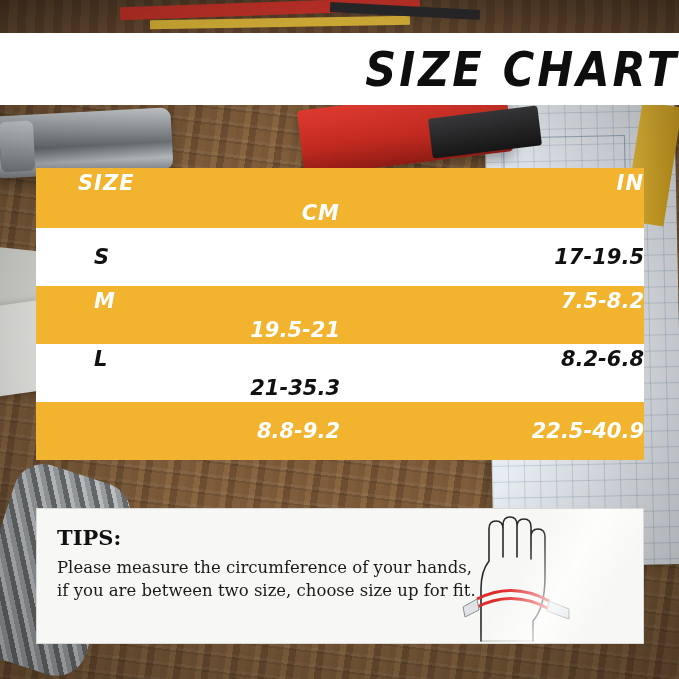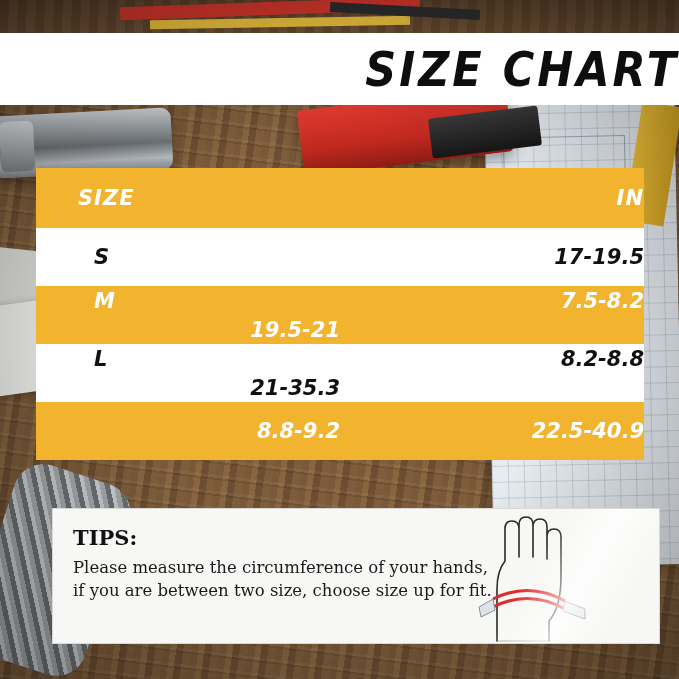--- a/index.html
+++ b/index.html
@@ -245,21 +245,21 @@
     letter-spacing: 1px;
   }
   .row.header .cell.size-col { text-align: left; padding-left: 42px; }
   .row .cell.size-col { text-align: left; padding-left: 58px; }
   .row.odd .cell { color: #111111; }
   .row.even .cell { color: #ffffff; }
 
   
   .tips {
     position: absolute;
-    left: 52px;
+    left: 36px;
     top: 508px;
     width: 608px;
     height: 136px;
     background: #f7f7f5;
     border: 1px solid #d8d8d4;
     overflow: hidden;
   }
   .tips-inner { position: relative; width: 100%; height: 100%; padding: 16px 20px; }
   .tips-title {
     font-family: "DejaVu Serif", serif;
@@ -315,36 +315,37 @@
 
     <div class="title-band">
       <div class="title-text">SIZE CHART</div>
     </div>
 
     <div class="table">
 
       <div class="row header">
         <div class="cell size-col">SIZE</div>
         <div class="cell">IN</div>
+        <div class="cell">CM</div>
       </div>
 
       <div class="row odd">
         <div class="cell size-col">S</div>
         <div class="cell">17-19.5</div>
       </div>
 
       <div class="row even">
         <div class="cell size-col">M</div>
         <div class="cell">7.5-8.2</div>
         <div class="cell">19.5-21</div>
       </div>
 
       <div class="row odd">
         <div class="cell size-col">L</div>
-        <div class="cell">8.2-8.8</div>
+        <div class="cell">8.2-6.8</div>
         <div class="cell">21-35.3</div>
       </div>
 
       <div class="row even">
         <div class="cell">8.8-9.2</div>
         <div class="cell">22.5-40.9</div>
       </div>
 
     </div>
 

